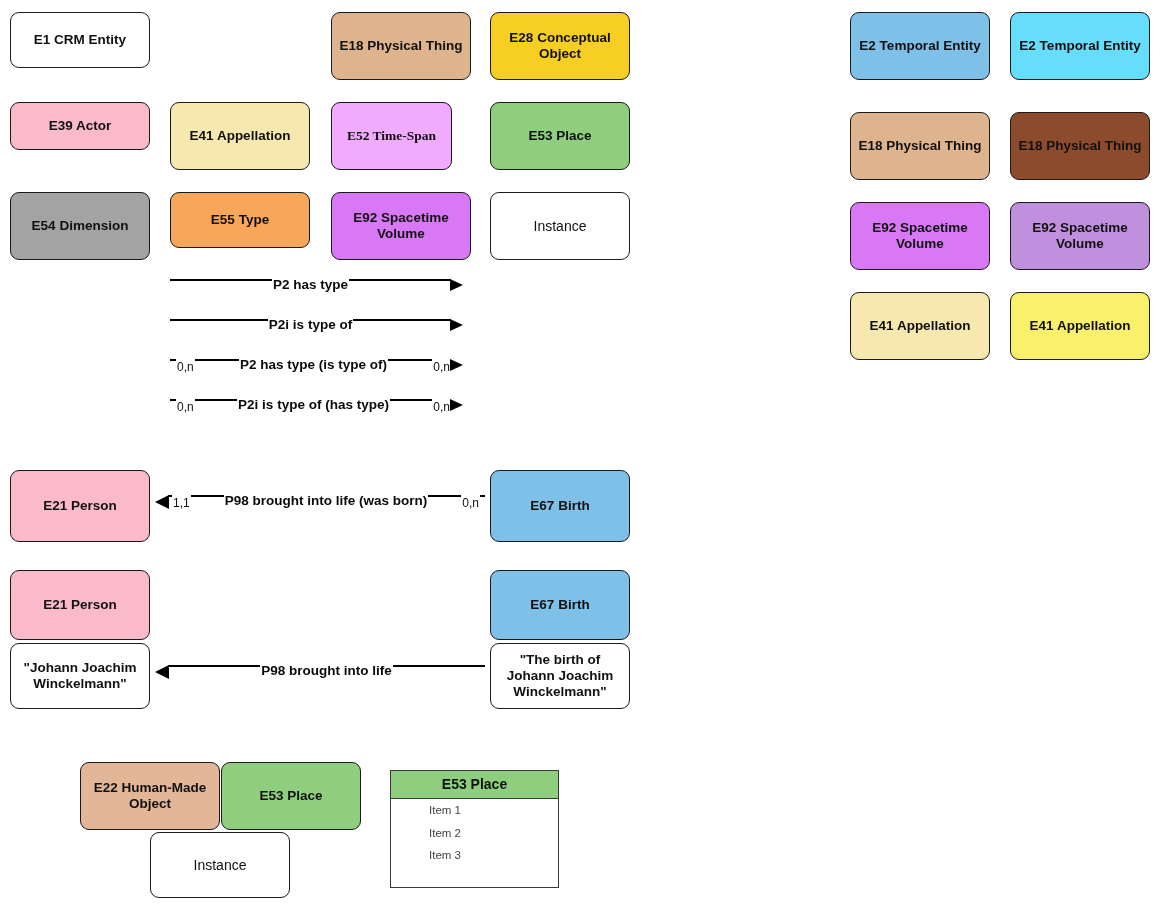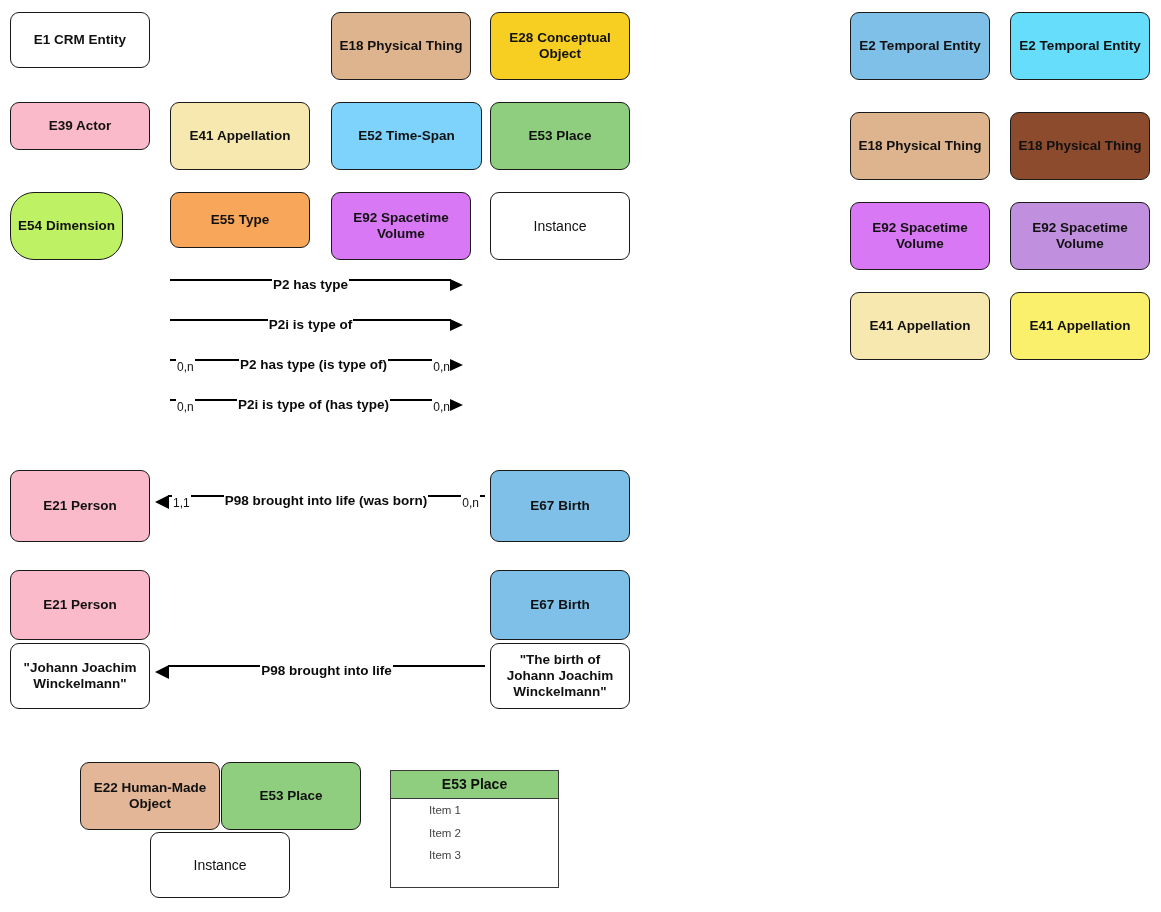--- a/index.html
+++ b/index.html
@@ -123,27 +123,27 @@
     </div>
     <div class="nodebox" style="left: 490px; top: 12px; width: 140px; height: 68px; background: rgb(247, 206, 34); z-index: 2;">
       <span>E28 Conceptual Object</span>
     </div>
     <div class="nodebox" style="left: 10px; top: 102px; width: 140px; height: 48px; background: rgb(251, 186, 201); z-index: 2;">
       <span>E39 Actor</span>
     </div>
     <div class="nodebox" style="left: 170px; top: 102px; width: 140px; height: 68px; background: rgb(247, 232, 176); z-index: 2;">
       <span>E41 Appellation</span>
     </div>
-    <div class="nodebox" style="left: 331px; top: 102px; width: 151px; height: 68px; background: #7dd3fc; z-index: 2;">
+    <div class="nodebox" style="left: 331px; top: 102px; width: 121px; height: 68px; background: #f0abfc; z-index: 2; font-family: Liberation Serif, serif;">
       <span>E52 Time-Span</span>
     </div>
     <div class="nodebox" style="left: 490px; top: 102px; width: 140px; height: 68px; background: rgb(144, 206, 127); z-index: 2;">
       <span>E53 Place</span>
     </div>
-    <div class="nodebox" style="left: 10px; top: 192px; width: 113px; height: 68px; background: #bef264; z-index: 2; border-radius: 24px;">
+    <div class="nodebox" style="left: 10px; top: 192px; width: 140px; height: 68px; background: #a3a3a3; z-index: 2;">
       <span>E54 Dimension</span>
     </div>
     <div class="nodebox" style="left: 170px; top: 192px; width: 140px; height: 56px; background: rgb(247, 166, 90); z-index: 2;">
       <span>E55 Type</span>
     </div>
     <div class="nodebox" style="left: 331px; top: 192px; width: 140px; height: 68px; background: rgb(216, 120, 245); z-index: 2;">
       <span>E92 Spacetime Volume</span>
     </div>
     <div class="nodebox plain" style="left: 490px; top: 192px; width: 140px; height: 68px; background: rgb(255, 255, 255); z-index: 2;">
       <span>Instance</span>

